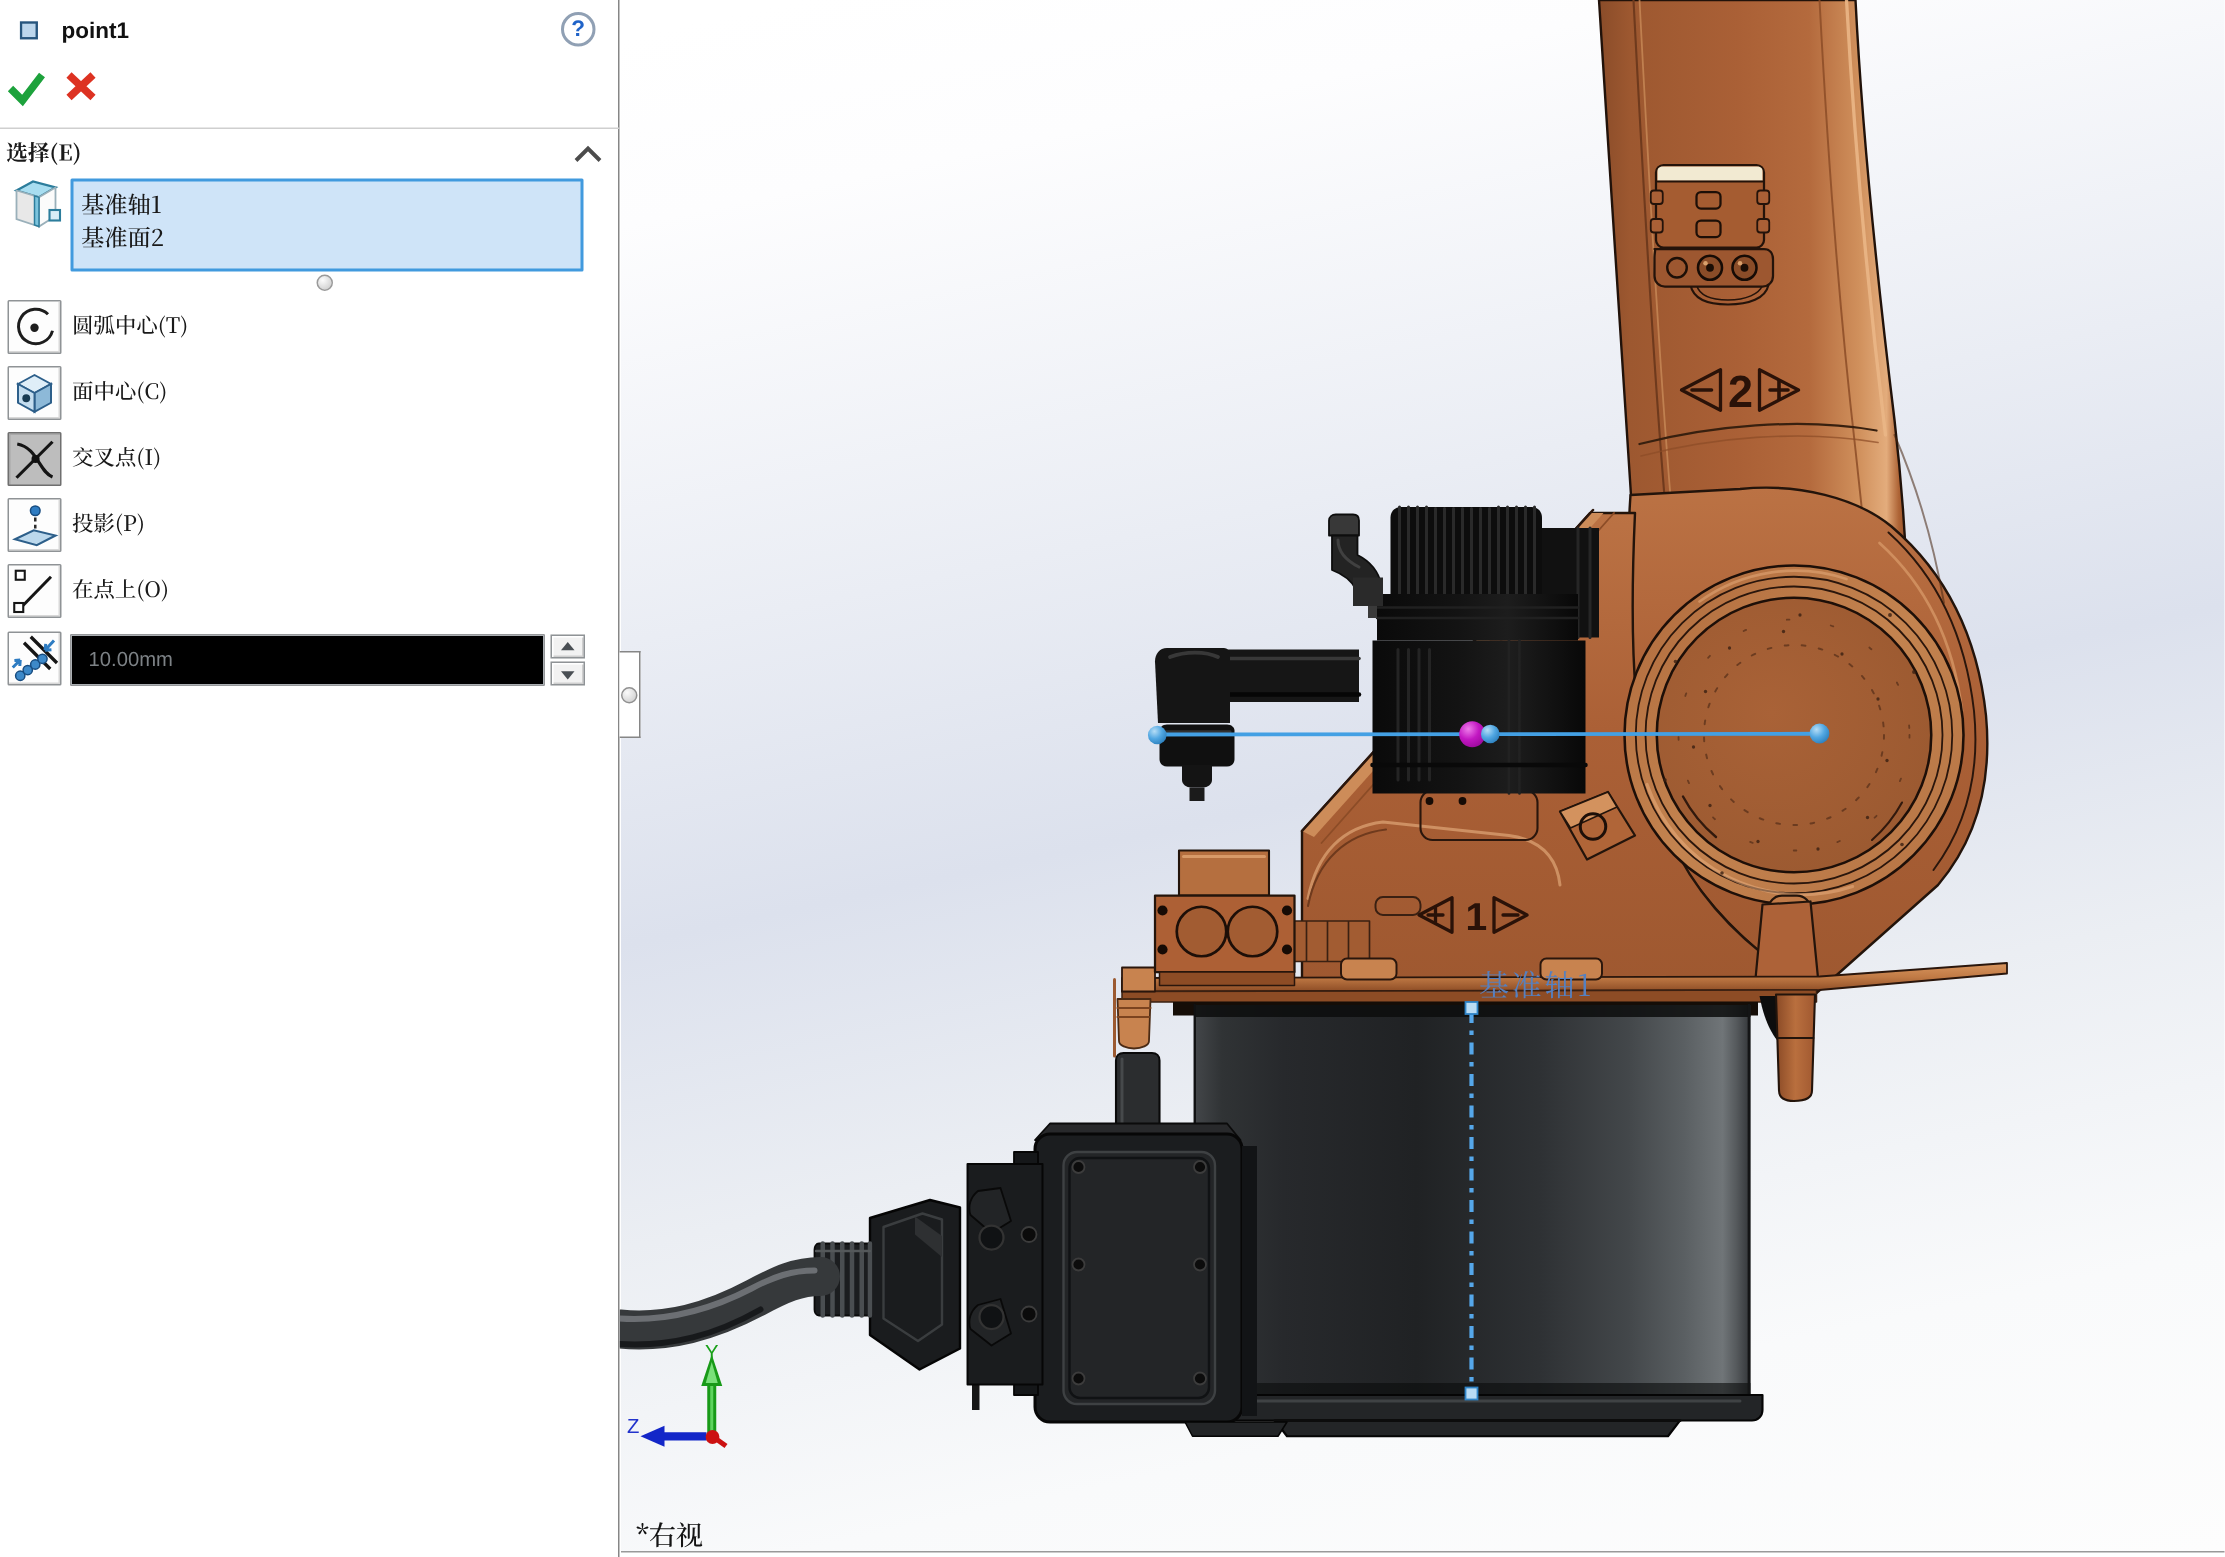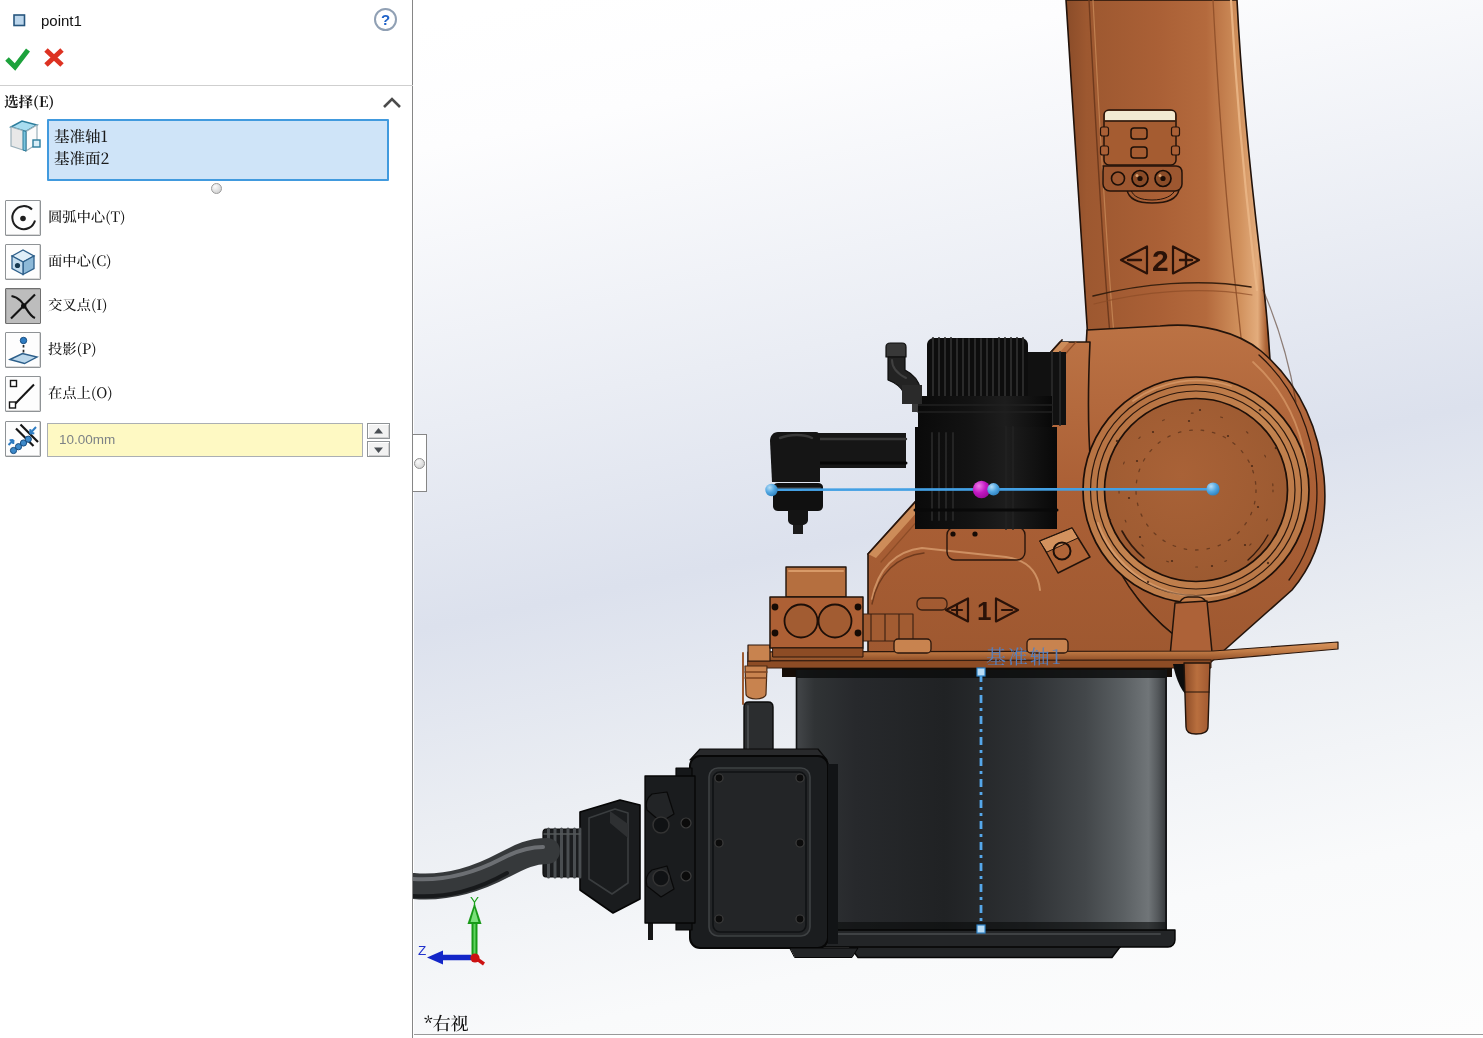--- a/index.html
+++ b/index.html
@@ -2,28 +2,28 @@
 <html><head><meta charset="utf-8"><style>
 *{margin:0;padding:0;box-sizing:border-box}
 html,body{width:1483px;height:1038px;overflow:hidden;background:#fff;
  font-family:"Liberation Sans",sans-serif;}
 #panel{position:absolute;left:0;top:0;width:413px;height:1038px;background:#fff;
  border-right:1.3px solid #868686;z-index:5}
 #vp{position:absolute;left:414px;top:0;width:1069px;height:1034px;
  background:linear-gradient(168deg,#ffffff 2%,#fdfdfe 12%,#eaedf4 34%,#dce1ed 50%,#ebeef3 66%,#f9fafb 84%,#fdfdfd 100%);}
 #vpbot{position:absolute;left:414px;top:1034px;width:1069px;height:4px;background:#fff;border-top:1px solid #999}
 .abs{position:absolute}
-#ptitle{left:41px;top:12px;font-size:15px;font-weight:normal;color:#111}
+#ptitle{left:41px;top:12px;font-size:15px;font-weight:bold;color:#111}
 #helpc{left:374px;top:8px;width:23px;height:23px;border:2.5px solid #90a0b4;border-radius:50%;
  color:#2063c8;font-weight:bold;font-size:15px;text-align:center;line-height:19px}
 #hr1{left:0;top:85px;width:413px;height:1px;background:#cfcfcf}
 .btn{position:absolute;left:4.5px;width:36px;height:36px;background:#fdfdfd;
  border:1px solid #8f9396;border-radius:1px;box-shadow:inset -1px -1px 0 #d8d8d8}
 #lbox{left:46.5px;top:119px;width:342px;height:62px;background:#cfe4f8;border:2px solid #419ade;border-radius:1px}
-#inpf{left:47px;top:422.5px;width:316px;height:34px;background:#fef9c3;border:1px solid #abafb3;
+#inpf{left:47px;top:422.5px;width:316px;height:34px;background:#000000;border:1px solid #abafb3;
  font-size:13.5px;color:#7d8286;line-height:32px;padding-left:11px}
 .spin{position:absolute;left:366.5px;width:23px;height:16px;background:#f2f2f2;
  border:1px solid #8f9396;box-shadow:inset 1px 1px 0 #fff, inset -1px -1px 0 #cfcfcf}
 #tab{left:413px;top:434px;width:14px;height:58px;background:#fff;border:1.3px solid #868686;border-left:none;z-index:6}
 #grip{left:414px;top:457.5px;width:11px;height:11px;border-radius:50%;z-index:7;
  background:radial-gradient(circle at 35% 30%,#fafafa,#c9c9c9);border:1px solid #909090}
 svg{display:block}
 #ovl{position:absolute;left:0;top:0;z-index:8;pointer-events:none}
 </style></head><body>
 <div id="vp"></div>

